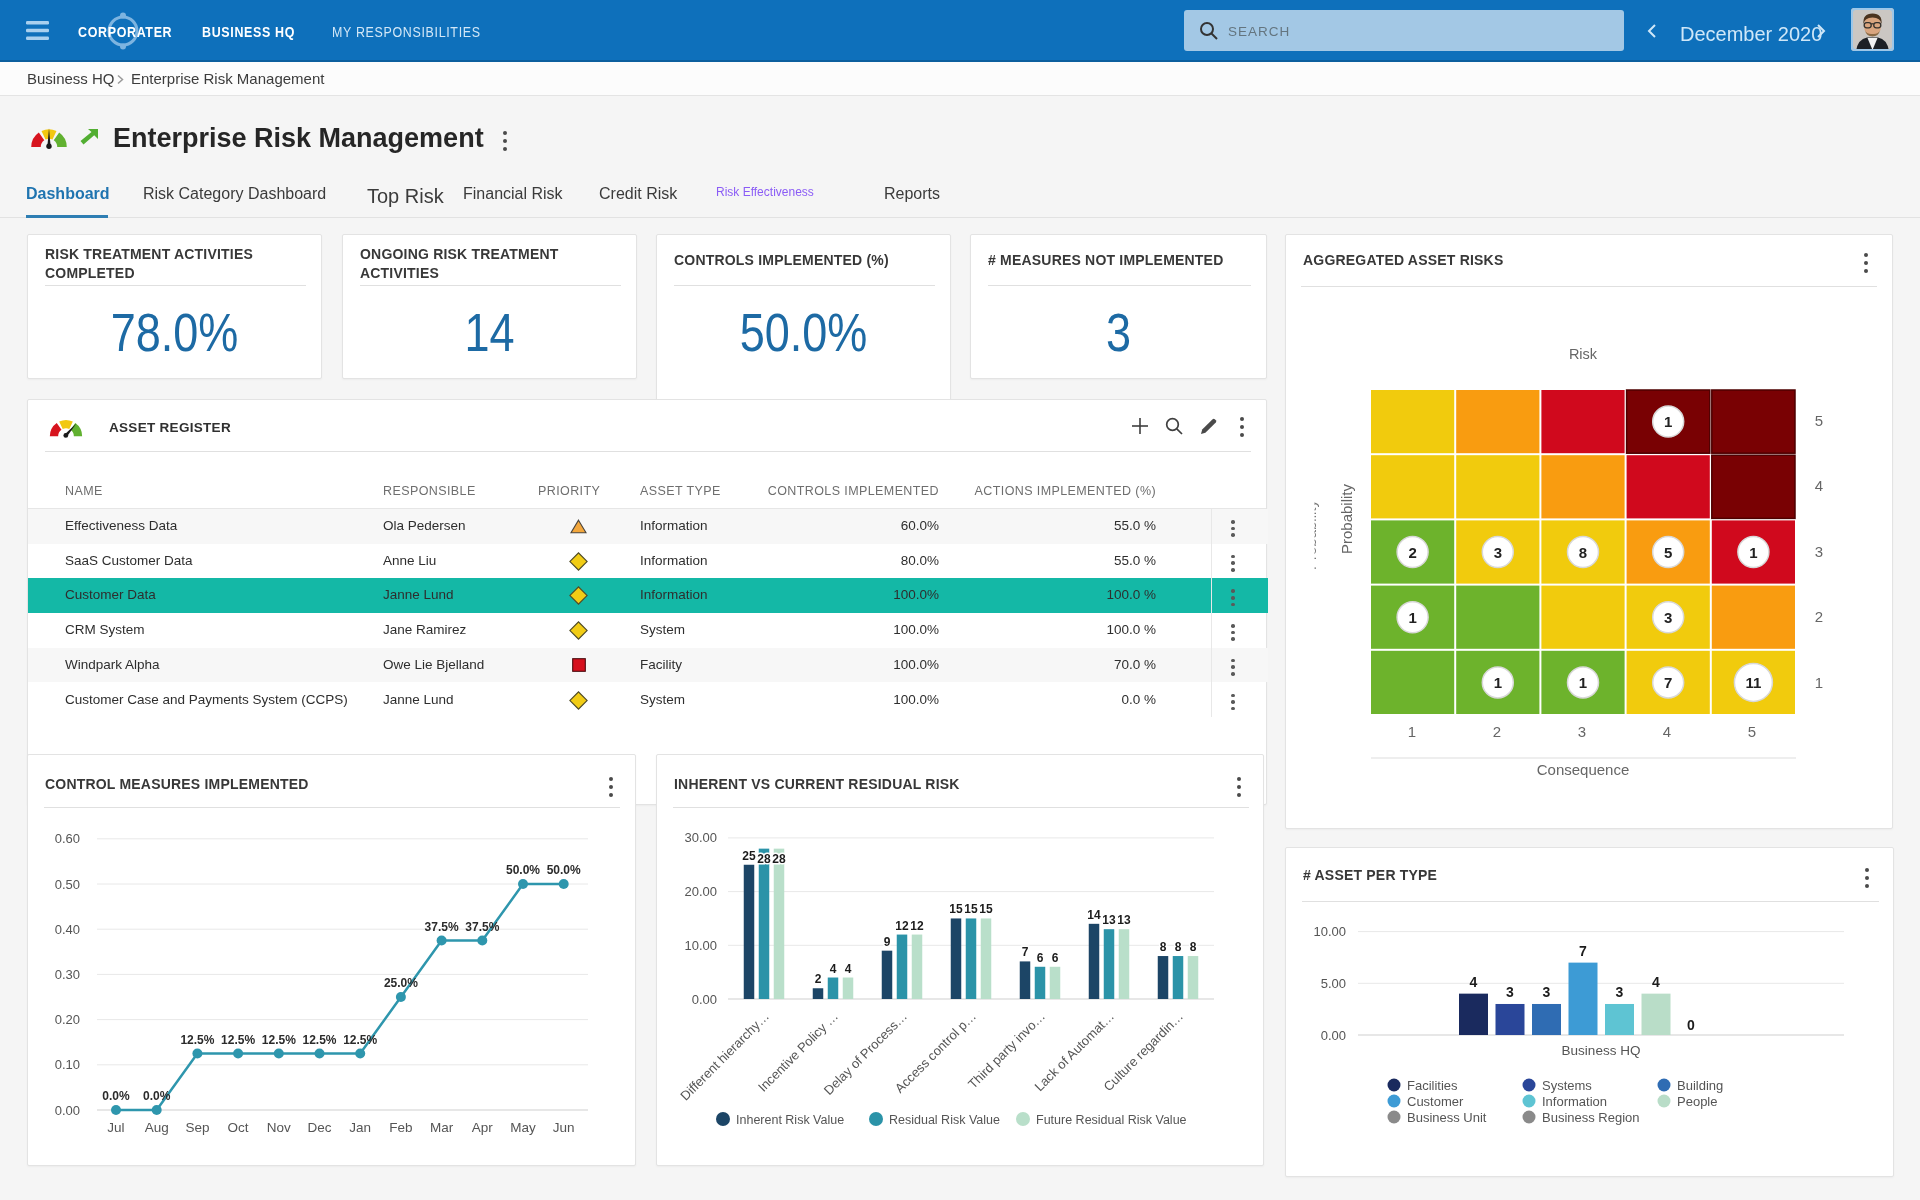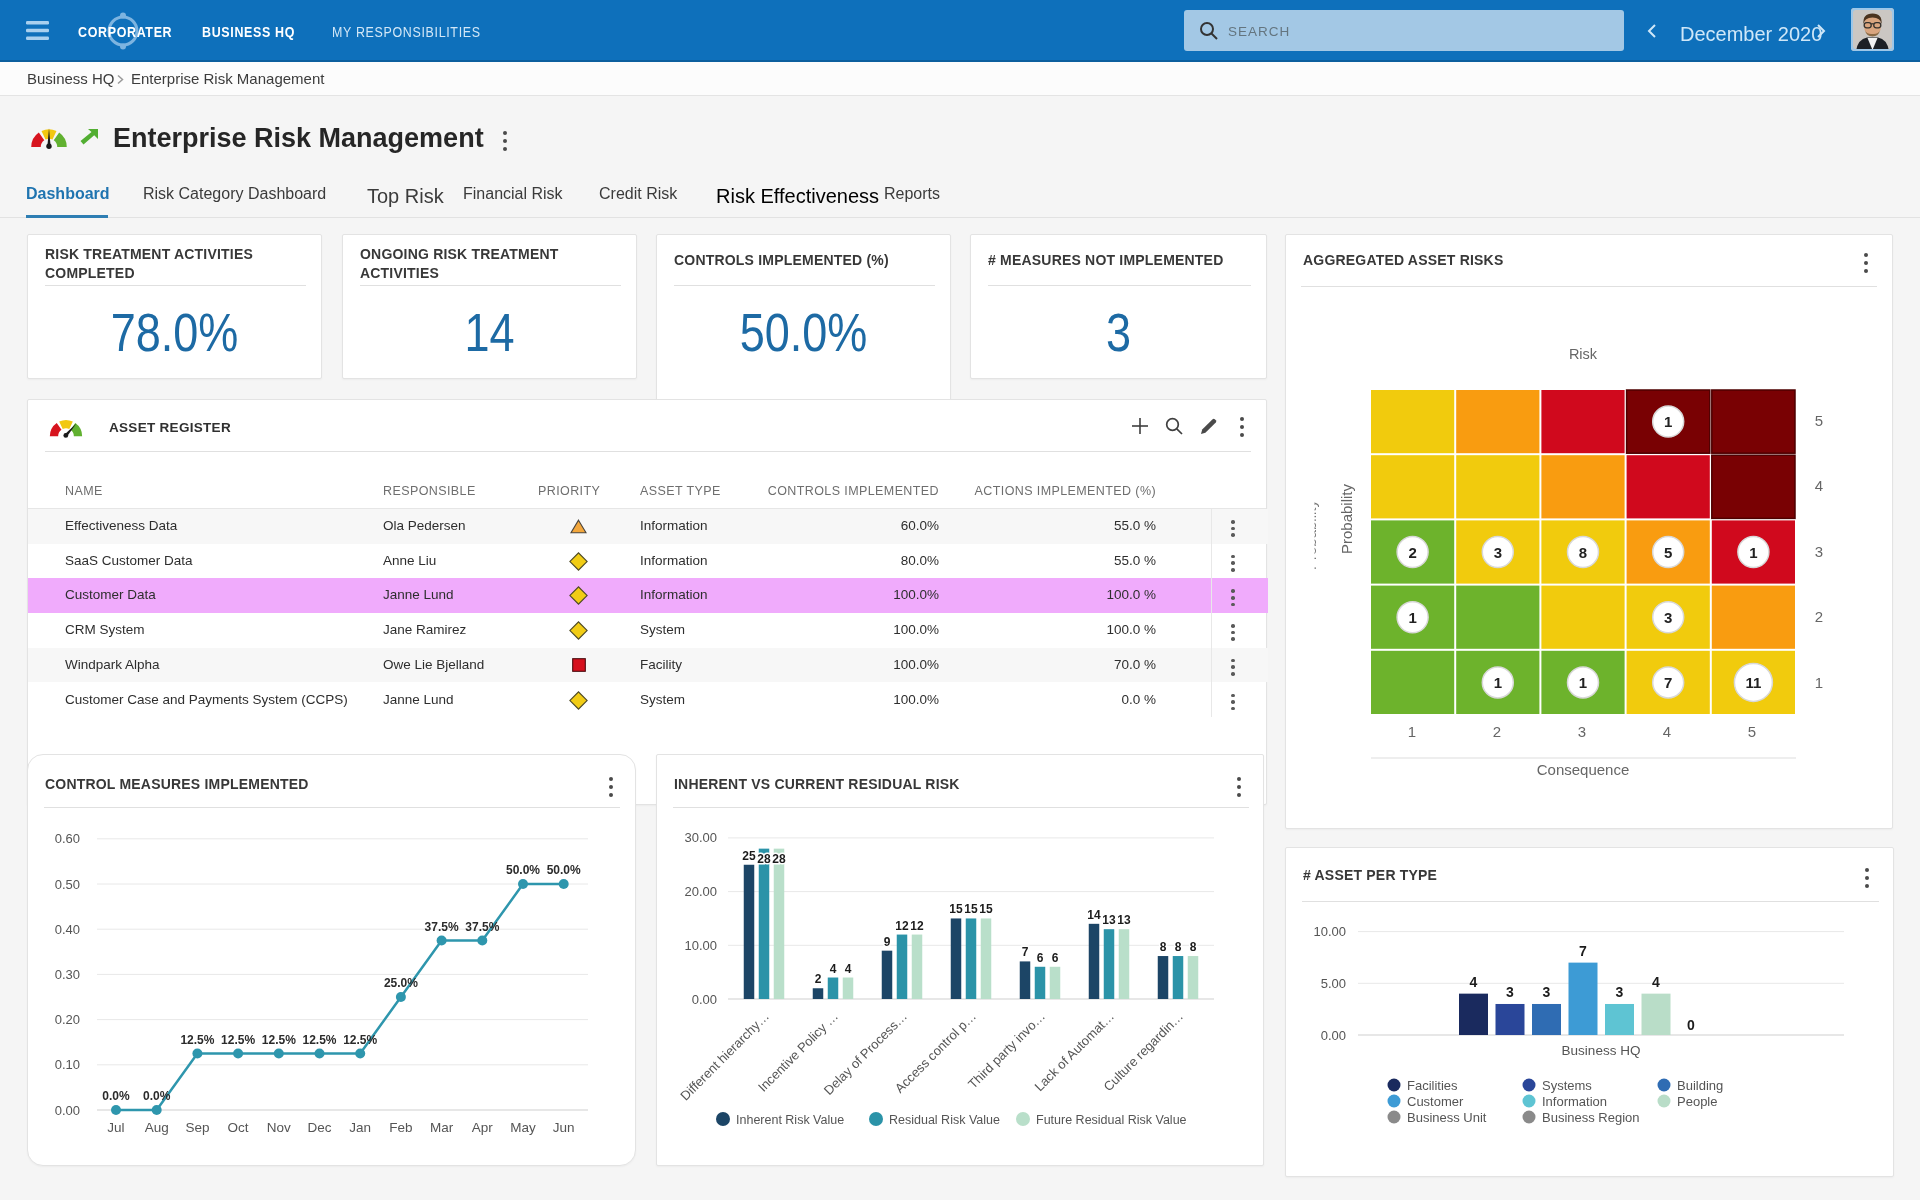--- a/index.html
+++ b/index.html
@@ -96,21 +96,21 @@
     <span></span>
   </div>
 
 <div class="abs" style="left:0px; top:217px; width:1920px; height:1px; background:#e2e2e2;"></div>
 <div class="abs" style="left:26px; top:185px; font-size:16px; color:#1f74b0; font-weight:bold;">Dashboard</div>
 <div class="abs" style="left:26px; top:215px; width:82px; height:3px; background:#2e7eb3;"></div>
 <div class="abs" style="left:143px; top:185px; font-size:16px; color:#3b3b3b;">Risk Category Dashboard</div>
 <div class="abs" style="left:367px; top:185px; font-size:20px; color:#3b3b3b;">Top Risk</div>
 <div class="abs" style="left:463px; top:185px; font-size:16px; color:#3b3b3b;">Financial Risk</div>
 <div class="abs" style="left:599px; top:185px; font-size:16px; color:#3b3b3b;">Credit Risk</div>
-<div class="abs" style="left:716px; top:185px; font-size:20px; color:#000000;">Risk Effectiveness</div>
+<div class="abs" style="left:716px; top:185px; font-size:12px; color:#8b5cf6;">Risk Effectiveness</div>
 <div class="abs" style="left:884px; top:185px; font-size:16px; color:#3b3b3b;">Reports</div>
 
 <div class="card" style="left:27px; top:234px; width:295px; height:145px;">
   <div class="cardtitle" style="left:17px; top:10px;">RISK TREATMENT ACTIVITIES<br>COMPLETED</div>
   <div class="carddiv" style="left:17px; top:50px; width:261px;"></div>
   <div class="bignum" style="top:67px;">78.0%</div>
 </div>
 <div class="card" style="left:342px; top:234px; width:295px; height:145px;">
   <div class="cardtitle" style="left:17px; top:10px;">ONGOING RISK TREATMENT<br>ACTIVITIES</div>
   <div class="carddiv" style="left:17px; top:50px; width:261px;"></div>
@@ -188,21 +188,21 @@
         </svg>
       <span class="tc" style="left:612px;">Information</span>
       <span class="tc tr" style="left:711px;">80.0%</span>
       <span class="tc tr" style="left:928px;">55.0 %</span>
       <div class="kebab sm" style="left:1203px; top:11px;">
           <span></span>
           <span></span>
           <span></span>
         </div>
     </div>
-    <div class="trow" style="top:69.4px; background:#f0abfc;">
+    <div class="trow" style="top:69.4px; background:#14b8a6;">
       <span class="tc" style="left:37px;">Customer Data</span>
       <span class="tc" style="left:355px;">Janne Lund</span>
       <svg class="abs" style="left:541px; top:8px;" width="19" height="19" viewBox="0 0 19 19">
           <rect x="3.4" y="3.4" width="12.2" height="12.2" fill="#f1cc15" stroke="#4f4b28" stroke-width="1.1" transform="rotate(45 9.5 9.5)"></rect>
         </svg>
       <span class="tc" style="left:612px;">Information</span>
       <span class="tc tr" style="left:711px;">100.0%</span>
       <span class="tc tr" style="left:928px;">100.0 %</span>
       <div class="kebab sm" style="left:1203px; top:11px;">
           <span></span>
@@ -335,21 +335,21 @@
     <text x="126" y="502" font-size="15" fill="#666" text-anchor="middle">1</text>
     <text x="211" y="502" font-size="15" fill="#666" text-anchor="middle">2</text>
     <text x="296" y="502" font-size="15" fill="#666" text-anchor="middle">3</text>
     <text x="381" y="502" font-size="15" fill="#666" text-anchor="middle">4</text>
     <text x="466" y="502" font-size="15" fill="#666" text-anchor="middle">5</text>
     <line x1="85" y1="523" x2="510" y2="523" stroke="#ddd" stroke-width="1"></line>
     <text x="297" y="540" font-size="15" fill="#666" text-anchor="middle">Consequence</text>
   </svg>
 </div>
 
-<div class="card" id="linechart" style="left:27px; top:754px; width:609px; height:412px;border-radius:16px;">
+<div class="card" id="linechart" style="left:27px; top:754px; width:609px; height:412px;">
   <div class="cardtitle" style="left:17px; top:20px;">CONTROL MEASURES IMPLEMENTED</div>
   <div class="kebab" style="left:581px; top:22px;">
       <span></span>
       <span></span>
       <span></span>
     </div>
   <div class="carddiv" style="left:16px; top:52px; width:576px;"></div>
   <svg class="abs" style="left:0; top:0;" width="609" height="412" viewBox="0 0 609 412" id="linesvg">
       <line x1="69" y1="355" x2="560" y2="355" stroke="#cfcfcf" stroke-width="1"></line>
       <text x="52" y="359.5" font-size="13" fill="#555" text-anchor="end">0.00</text>

